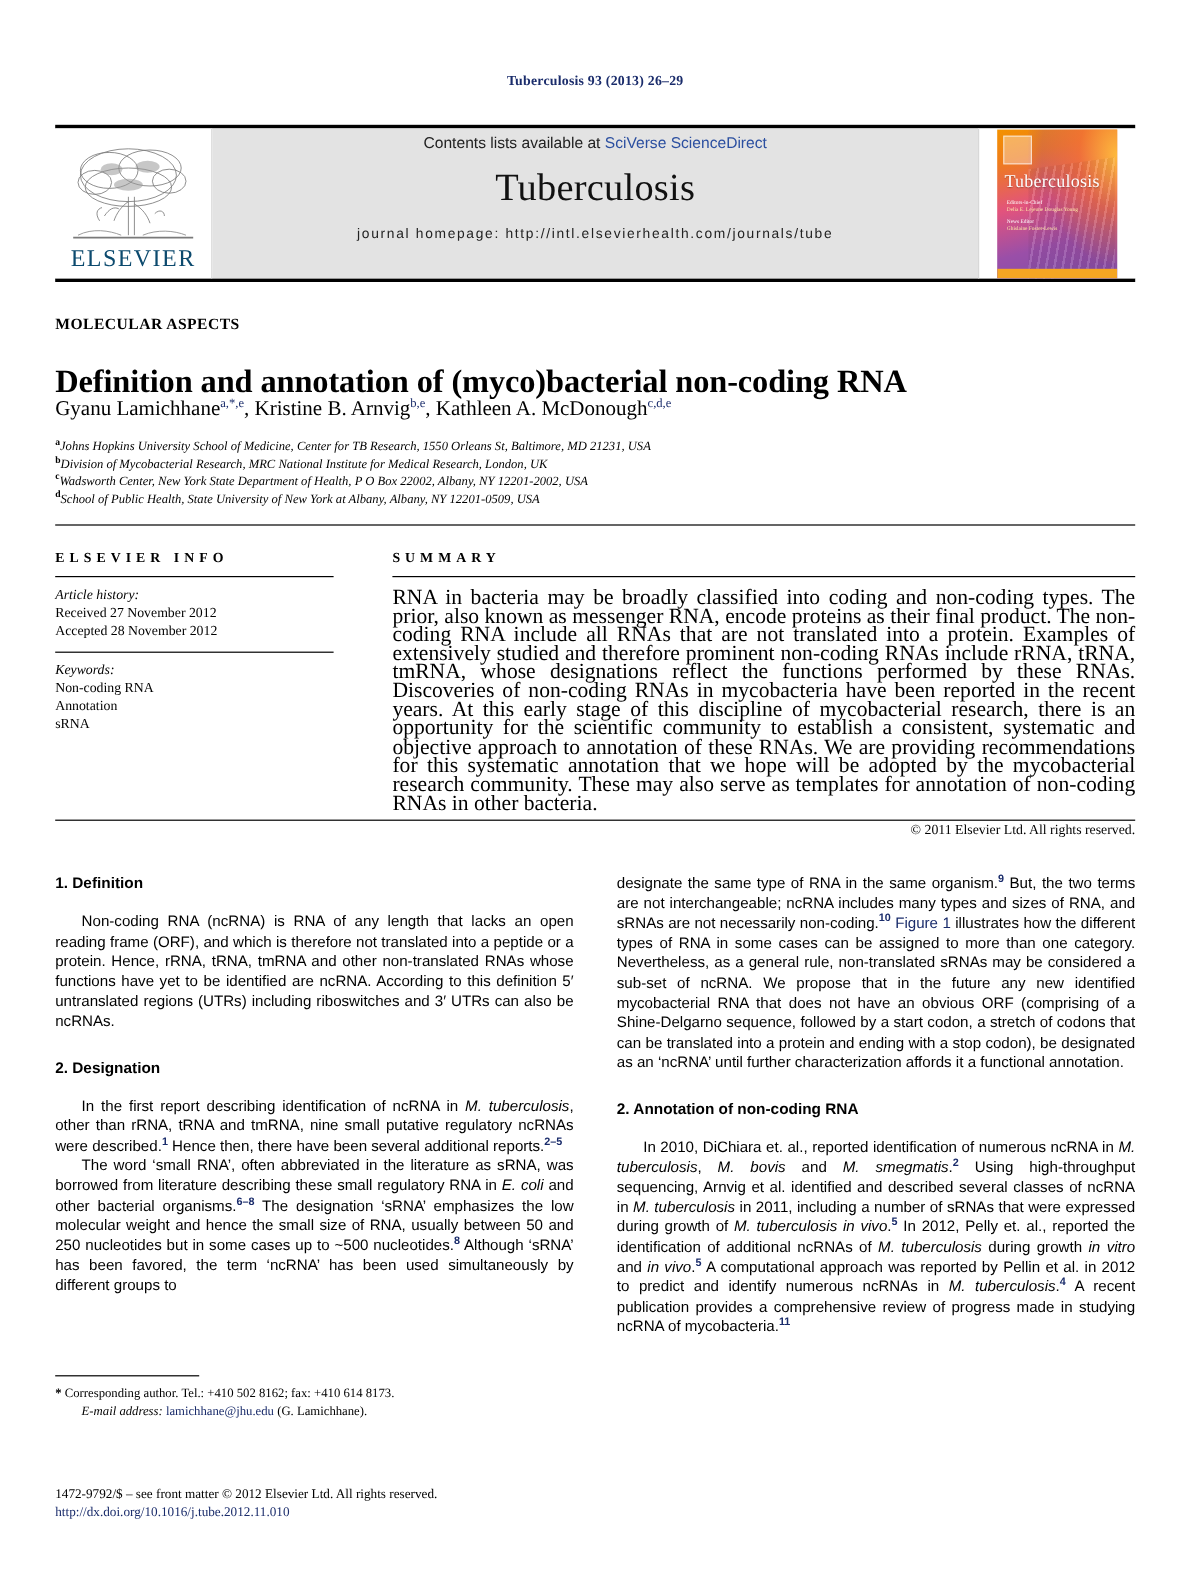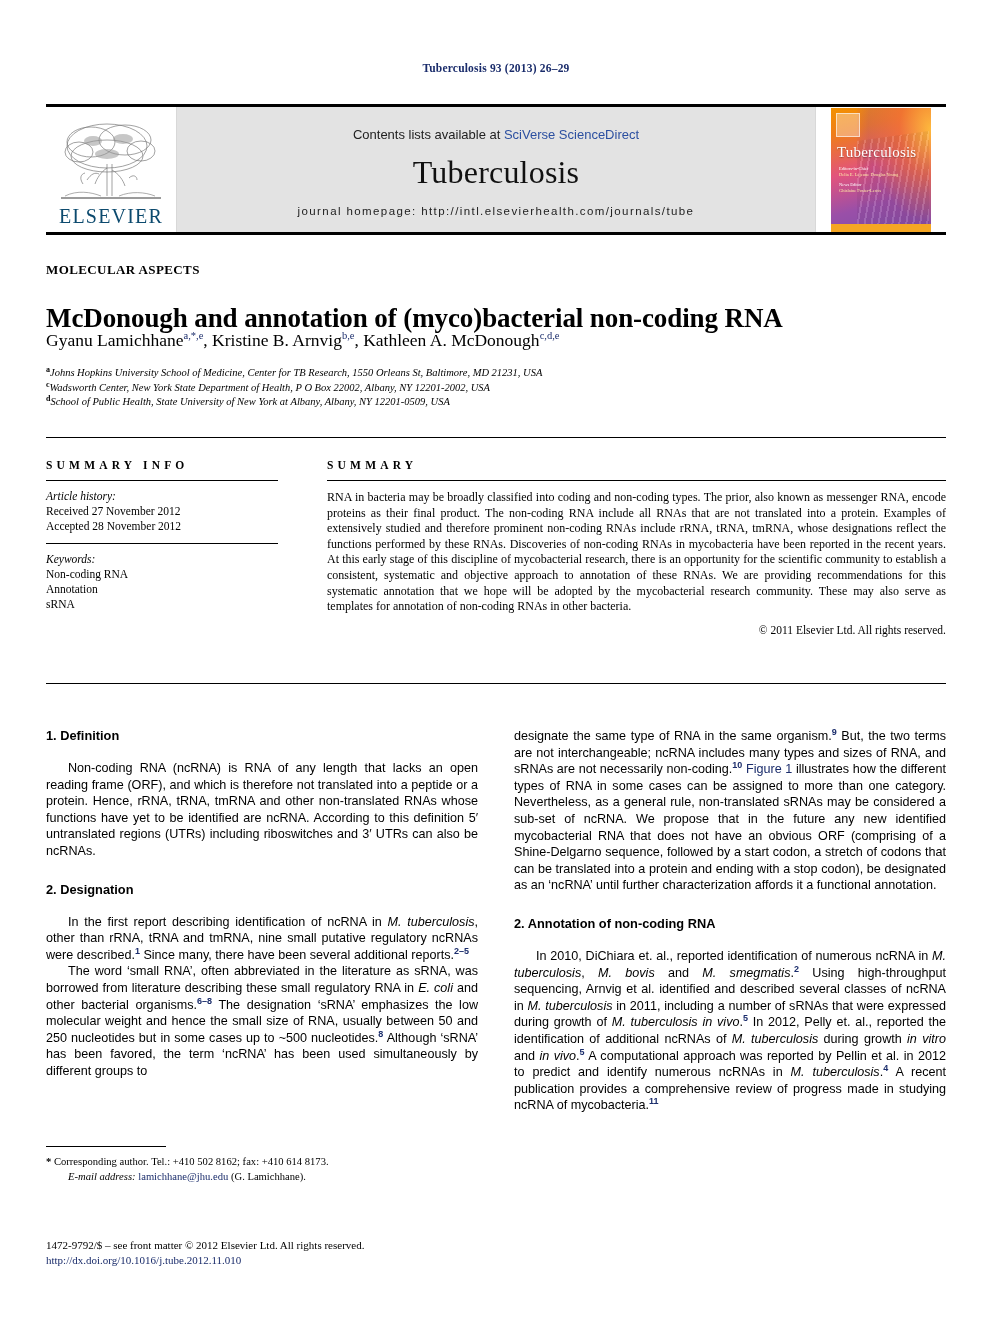--- a/index.html
+++ b/index.html
@@ -72,21 +72,20 @@
     font-size: 20px;
     letter-spacing: 1.2px;
     line-height: 1;
     padding-bottom: 4px;
   }
   .journal-band {
     flex: 1 1 auto;
     background: #e3e3e3;
     display: flex;
     flex-direction: column;
-    justify-content: center;
     align-items: center;
     position: relative;
   }
   .contents-line {
     font-family: "Liberation Sans", sans-serif;
     font-size: 13px;
     color: #222;
     margin-top: 4px;
   }
   .contents-line .sd-link {
@@ -279,21 +278,21 @@
     width: 619px;
   }
   .summary .rule {
     border-top: 1.6px solid #000;
     margin: 9px 0 9px 0;
     width: 619px;
   }
   .summary p {
     margin: 0;
     font-family: "Liberation Serif", serif;
-    font-size: 12px;
+    font-size: 18px;
     line-height: 15.6px;
     text-align: justify;
   }
   .summary .copyright {
     margin-top: 9px;
     text-align: right;
     font-size: 11.5px;
   }
 
   
@@ -428,38 +427,39 @@
 Douglas Young</div>
           <div style="margin-top:4px">News Editor</div>
           <div class="ed">Ghislaine Foster-Lewis</div>
         </div>
         <div class="cover-bottom"></div>
       </div>
     </div>
   </div>
 
   <div class="section-label">MOLECULAR ASPECTS</div>
-  <h1 class="article-title">McDonough and annotation of (myco)bacterial non-coding RNA</h1>
+  <h1 class="article-title">Definition and annotation of (myco)bacterial non-coding RNA</h1>
 
   <div class="authors">
     <span>Gyanu Lamichhane</span><sup>a,*,e</sup>,
     <span>Kristine B. Arnvig</span><sup>b,e</sup>,
     <span>Kathleen A. McDonough</span><sup>c,d,e</sup>
   </div>
 
   <div class="affiliations">
     <div><sup>a</sup><span>Johns Hopkins University School of Medicine, Center for TB Research, 1550 Orleans St, Baltimore, MD 21231, USA</span></div>
+    <div><sup>b</sup><span>Division of Mycobacterial Research, MRC National Institute for Medical Research, London, UK</span></div>
     <div><sup>c</sup><span>Wadsworth Center, New York State Department of Health, P O Box 22002, Albany, NY 12201-2002, USA</span></div>
     <div><sup>d</sup><span>School of Public Health, State University of New York at Albany, Albany, NY 12201-0509, USA</span></div>
   </div>
 
   <div class="info-rule-top"></div>
 
   <div class="article-info">
-    <div class="colhead">SUMMARY INFO</div>
+    <div class="colhead">ELSEVIER INFO</div>
     <div class="rule"></div>
     <div class="blk">
       <i>Article history:</i><br>
       <span>Received 27 November 2012</span><br>
       <span>Accepted 28 November 2012</span>
     </div>
     <div class="rule"></div>
     <div class="blk">
       <i>Keywords:</i><br>
       <span>Non-coding RNA</span><br>
@@ -475,21 +475,21 @@
     <div class="copyright">© 2011 Elsevier Ltd. All rights reserved.</div>
   </div>
 
   <div class="info-rule-bottom"></div>
 
   <div class="col col-left">
     <h2>1. Definition</h2>
     <p>Non-coding RNA (ncRNA) is RNA of any length that lacks an open reading frame (ORF), and which is therefore not translated into a peptide or a protein. Hence, rRNA, tRNA, tmRNA and other non-translated RNAs whose functions have yet to be identified are ncRNA. According to this definition 5′ untranslated regions (UTRs) including riboswitches and 3′ UTRs can also be ncRNAs.</p>
 
     <h2 class="spaced">2. Designation</h2>
-    <p><span>In the first report describing identification of ncRNA in </span><i>M. tuberculosis</i><span>, other than rRNA, tRNA and tmRNA, nine small putative regulatory ncRNAs were described.</span><sup class="xref">1</sup><span> Since many, there have been several additional reports.</span><sup class="xref">2–5</sup></p>
+    <p><span>In the first report describing identification of ncRNA in </span><i>M. tuberculosis</i><span>, other than rRNA, tRNA and tmRNA, nine small putative regulatory ncRNAs were described.</span><sup class="xref">1</sup><span> Hence then, there have been several additional reports.</span><sup class="xref">2–5</sup></p>
     <p><span>The word ‘small RNA’, often abbreviated in the literature as sRNA, was borrowed from literature describing these small regulatory RNA in </span><i>E. coli</i><span> and other bacterial organisms.</span><sup class="xref">6–8</sup><span> The designation ‘sRNA’ emphasizes the low molecular weight and hence the small size of RNA, usually between 50 and 250 nucleotides but in some cases up to ~500 nucleotides.</span><sup class="xref">8</sup><span> Although ‘sRNA’ has been favored, the term ‘ncRNA’ has been used simultaneously by different groups to</span></p>
   </div>
 
   <div class="col col-right">
     <p class="noindent"><span>designate the same type of RNA in the same organism.</span><sup class="xref">9</sup><span> But, the two terms are not interchangeable; ncRNA includes many types and sizes of RNA, and sRNAs are not necessarily non-coding.</span><sup class="xref">10</sup><span class="xref"> Figure 1</span><span> illustrates how the different types of RNA in some cases can be assigned to more than one category. Nevertheless, as a general rule, non-translated sRNAs may be considered a sub-set of ncRNA. We propose that in the future any new identified mycobacterial RNA that does not have an obvious ORF (comprising of a Shine-Delgarno sequence, followed by a start codon, a stretch of codons that can be translated into a protein and ending with a stop codon), be designated as an ‘ncRNA’ until further characterization affords it a functional annotation.</span></p>
 
     <h2 class="spaced">2. Annotation of non-coding RNA</h2>
     <p><span>In 2010, DiChiara et. al., reported identification of numerous ncRNA in </span><i>M. tuberculosis</i><span>, </span><i>M. bovis</i><span> and </span><i>M. smegmatis</i><span>.</span><sup class="xref">2</sup><span> Using high-throughput sequencing, Arnvig et al. identified and described several classes of ncRNA in </span><i>M. tuberculosis</i><span> in 2011, including a number of sRNAs that were expressed during growth of </span><i>M. tuberculosis in vivo</i><span>.</span><sup class="xref">5</sup><span> In 2012, Pelly et. al., reported the identification of additional ncRNAs of </span><i>M. tuberculosis</i><span> during growth </span><i>in vitro</i><span> and </span><i>in vivo</i><span>.</span><sup class="xref">5</sup><span> A computational approach was reported by Pellin et al. in 2012 to predict and identify numerous ncRNAs in </span><i>M. tuberculosis</i><span>.</span><sup class="xref">4</sup><span> A recent publication provides a comprehensive review of progress made in studying ncRNA of mycobacteria.</span><sup class="xref">11</sup></p>
   </div>
 

